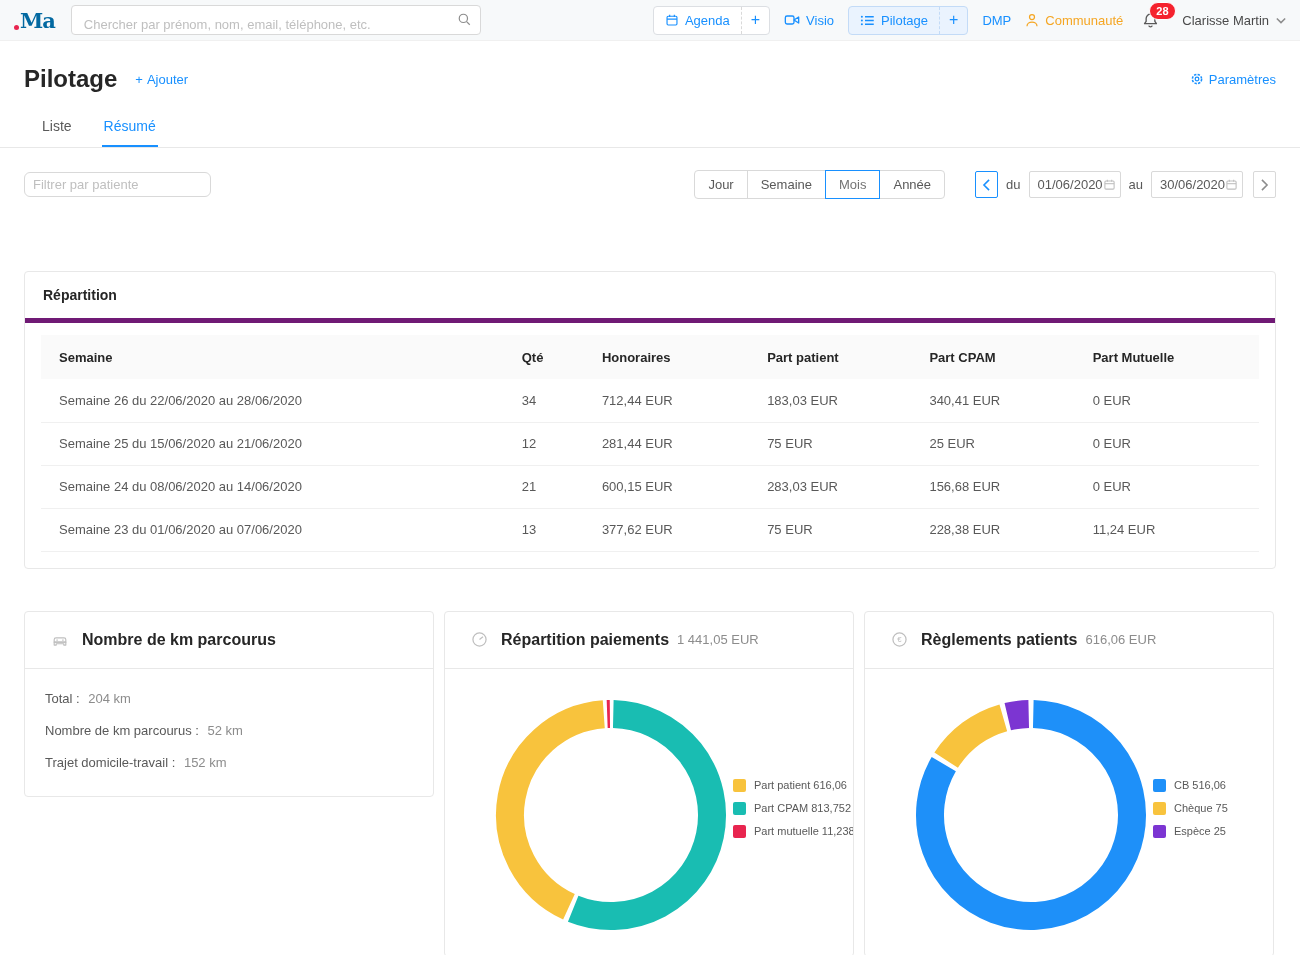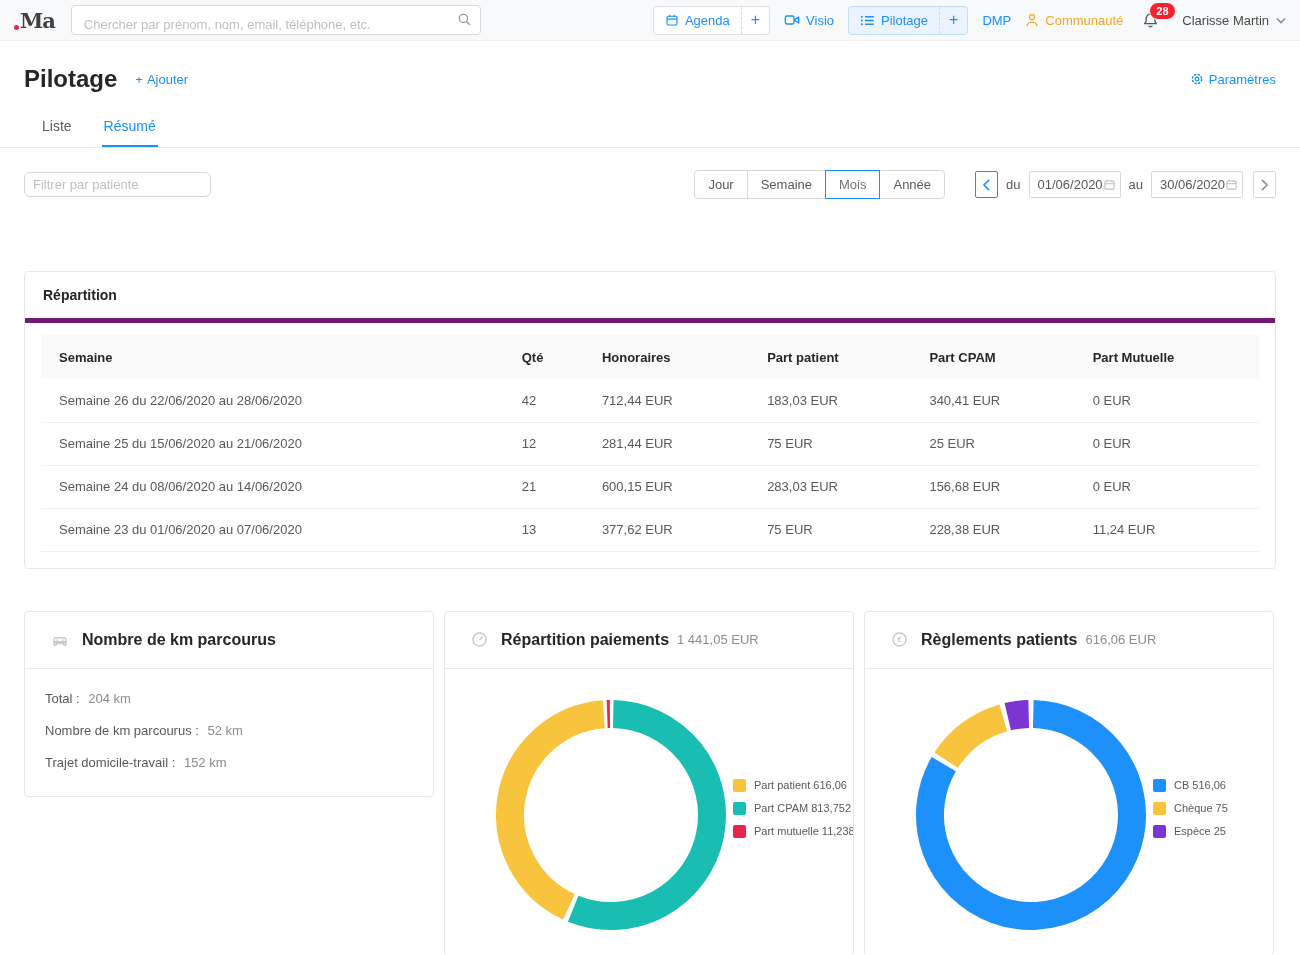--- a/index.html
+++ b/index.html
@@ -1,20 +1,20 @@
 <!DOCTYPE html>
 <html><head>
 <meta charset="utf-8">
 <style>
   * { margin:0; padding:0; box-sizing:border-box; }
   html,body { width:1300px; height:955px; background:#fff; font-family:"Liberation Sans", sans-serif; color:#262626; overflow:hidden; }
 
   
   .navbar { height:41px; background:#f7f9fa; display:flex; align-items:center; padding:0 14px; border-bottom:1px solid #f0f0f0; }
-  .logo { font-family:"DejaVu Serif", serif; font-weight:bold; font-size:21px; letter-spacing:-1px; color:#404040; display:flex; align-items:baseline; margin-right:16px; }
+  .logo { font-family:"DejaVu Serif", serif; font-weight:bold; font-size:21px; letter-spacing:-1px; color:#0369a1; display:flex; align-items:baseline; margin-right:16px; }
   .logo-dot { width:5px; height:5px; border-radius:50%; background:#e8254f; margin-right:1px; align-self:flex-end; margin-bottom:3px; }
   .search-box { position:relative; width:410px; height:30px; }
   .search-box input { width:100%; height:100%; border:1px solid #d9d9d9; border-radius:4px; background:#fff; padding:8px 30px 0 12px; font-size:13px; color:#595959; font-family:inherit; }
   .search-box input::placeholder { color:#bfbfbf; }
   .search-icon { position:absolute; right:9px; top:7px; color:#8c8c8c; }
   .nav-right { margin-left:auto; display:flex; align-items:center; gap:14px; }
   .btn-group { display:flex; align-items:stretch; border:1px solid #dcdfe3; border-radius:4px; background:#fff; height:29px; overflow:hidden; }
   .btn-group.active { background:#eaf3fe; border-color:#c3dbf7; }
   .btn-group .grp-btn { display:flex; align-items:center; gap:6px; padding:0 11px; font-size:13px; color:#1890ff; cursor:pointer; background:transparent; border:none; font-family:inherit; }
   .btn-group .grp-plus { border-left:1px dashed #d9d9d9; padding:0 9px; font-size:16px; font-weight:400; }
@@ -258,21 +258,21 @@
           <td>Qté</td>
           <td>Honoraires</td>
           <td>Part patient</td>
           <td>Part CPAM</td>
           <td>Part Mutuelle</td>
         </tr>
       </thead>
       <tbody>
         <tr>
           <td>Semaine 26 du 22/06/2020 au 28/06/2020</td>
-          <td>42</td>
+          <td>34</td>
           <td>712,44 EUR</td>
           <td>183,03 EUR</td>
           <td>340,41 EUR</td>
           <td>0 EUR</td>
         </tr>
         <tr>
           <td>Semaine 25 du 15/06/2020 au 21/06/2020</td>
           <td>12</td>
           <td>281,44 EUR</td>
           <td>75 EUR</td>

